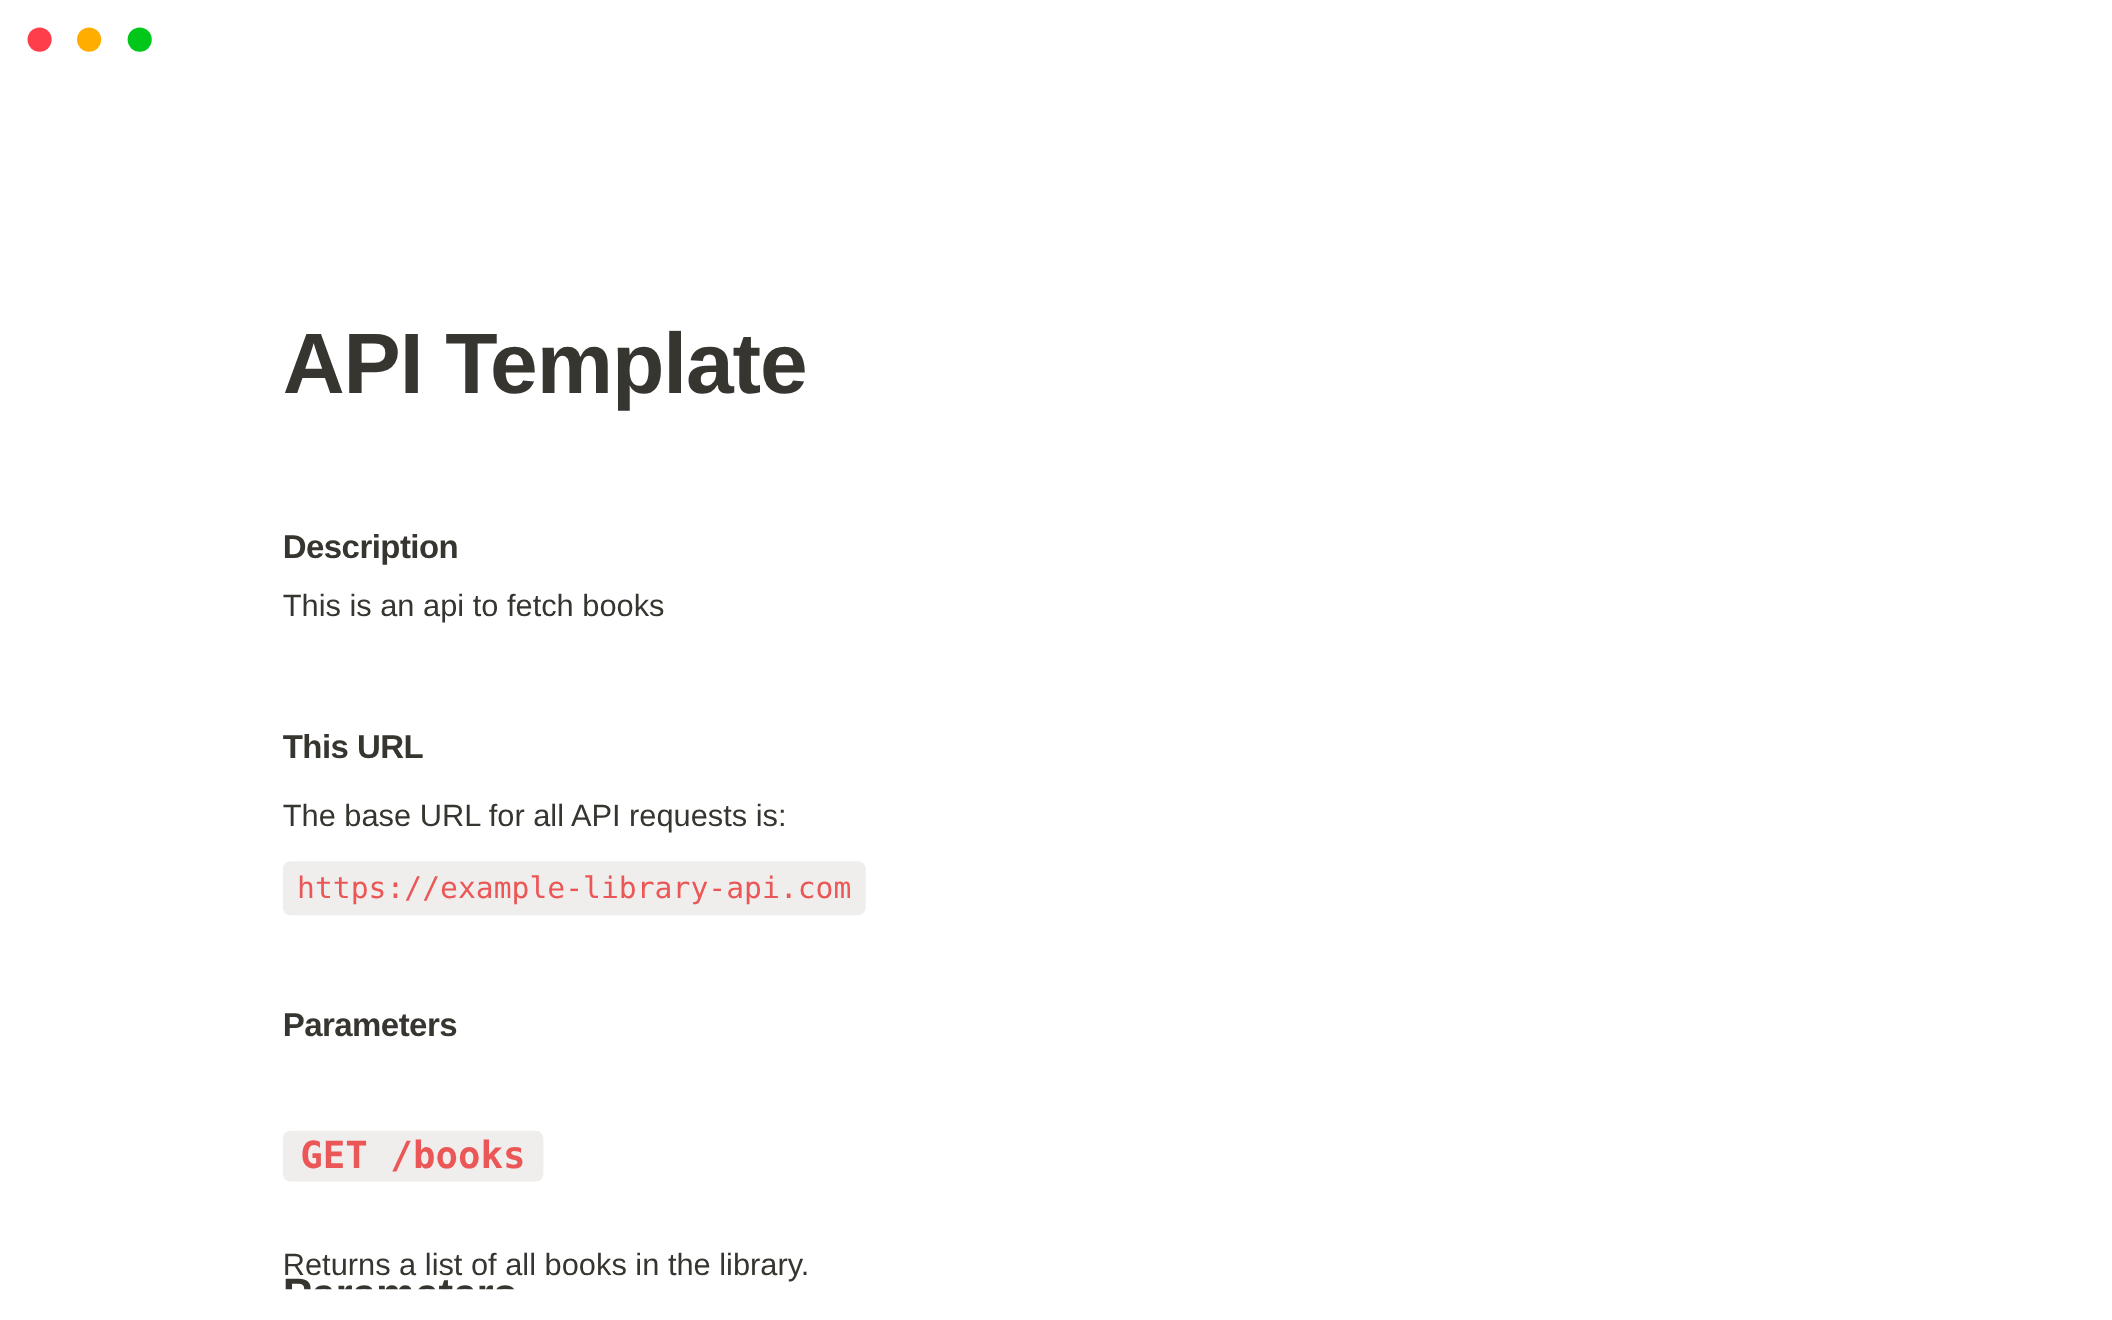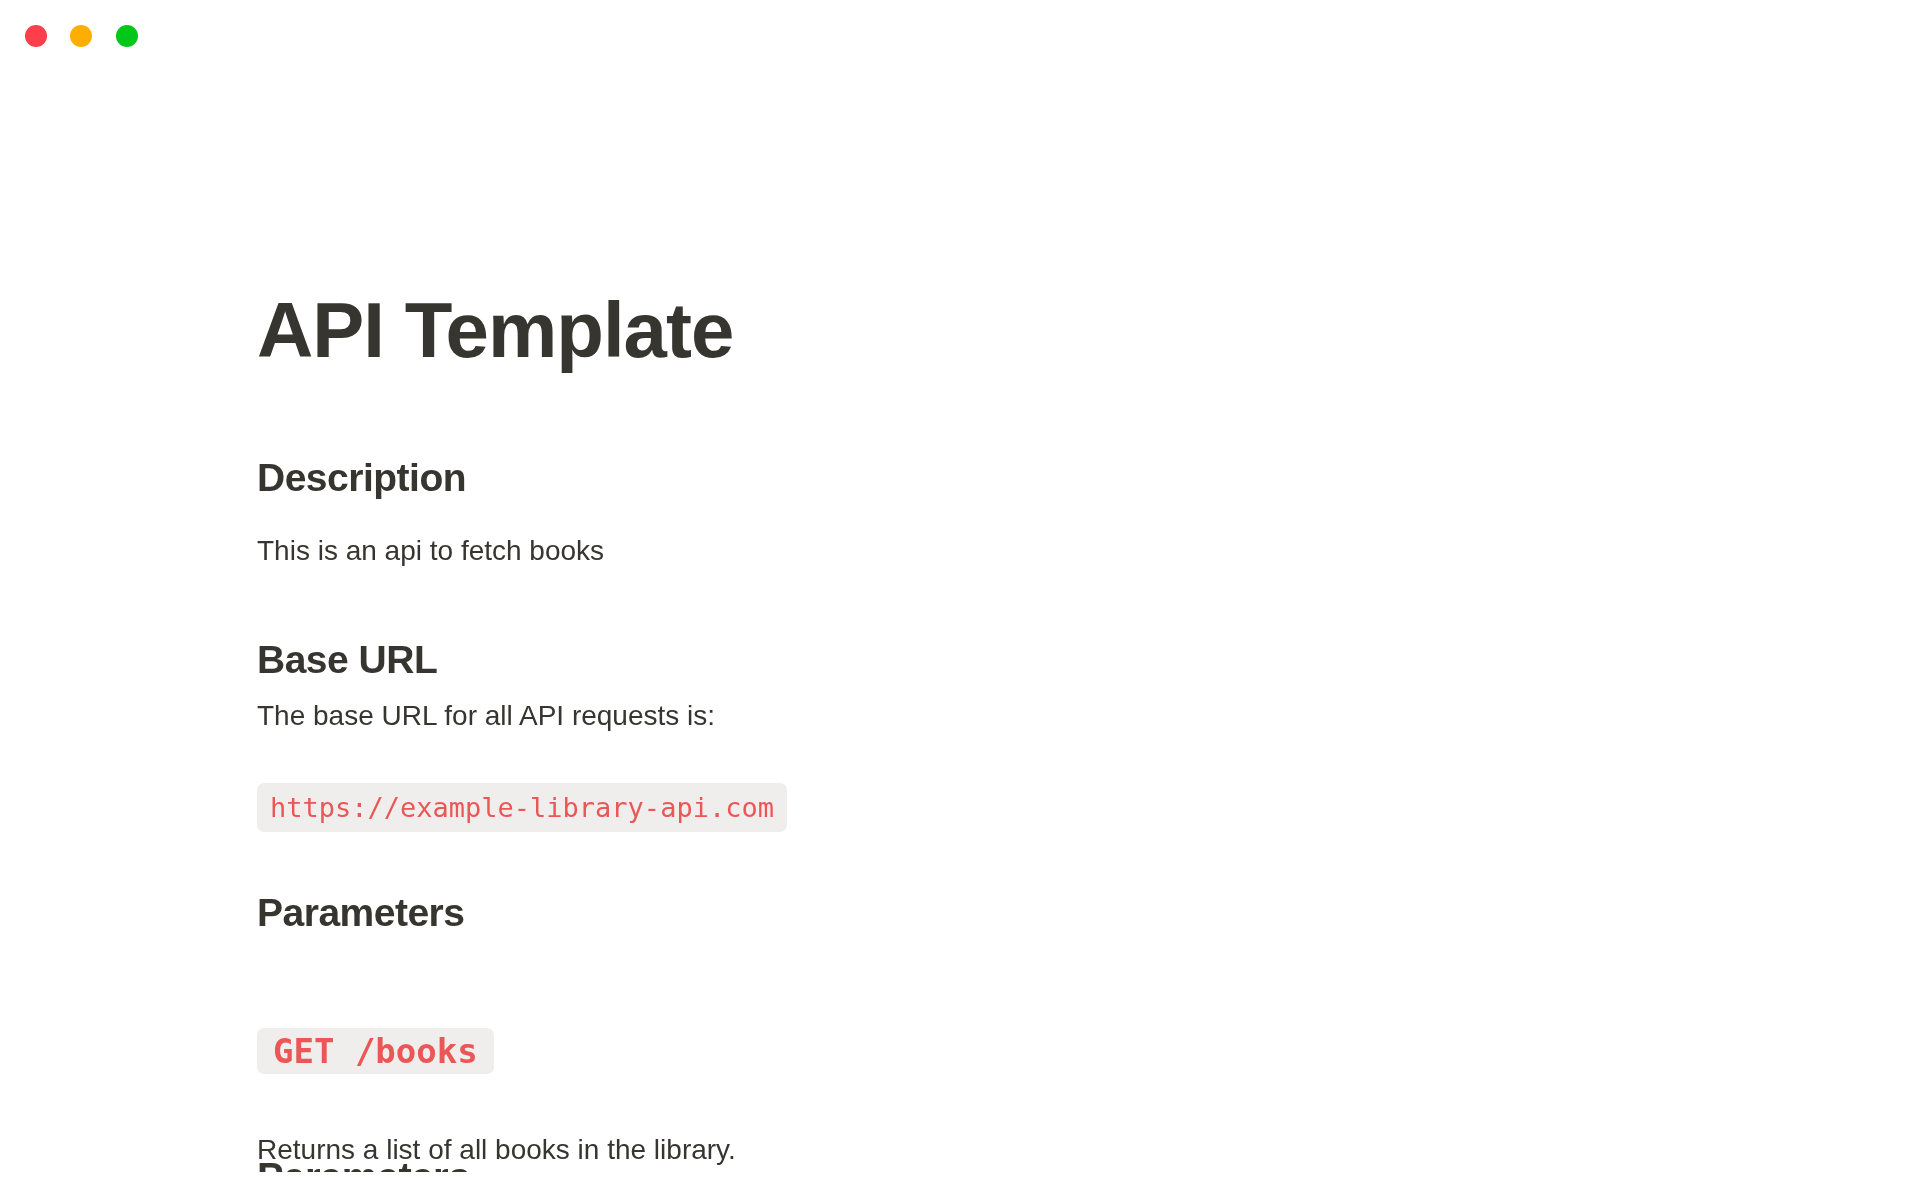--- a/index.html
+++ b/index.html
@@ -47,40 +47,41 @@
     white-space: nowrap;
   }
   h1.page-title {
     top: 288px;
     font-size: 78px;
     line-height: 1.1;
     font-weight: 700;
     letter-spacing: -1px;
   }
   h2.section-heading {
-    font-size: 39px;
+    font-size: 30px;
     line-height: 56px;
     font-weight: 700;
     letter-spacing: -0.5px;
+    margin-top: 20px;
   }
   h3.sub-heading {
     font-size: 40px;
     line-height: 48px;
     font-weight: 700;
     letter-spacing: -0.5px;
   }
   p.body-text {
     font-size: 28px;
     line-height: 44px;
     font-weight: 400;
   }
   #heading-description { top: 450px; }
   #body-description    { top: 529px; }
   #heading-baseurl     { top: 632px; }
-  #body-baseurl        { top: 694px; text-align: right; }
+  #body-baseurl        { top: 720px; text-align: right; }
   #line-baseurl-code   { top: 783px; }
   #heading-endpoints   { top: 885px; }
   #line-endpoint-code  { top: 998px; }
   #body-endpoint       { top: 1128px; }
   #heading-parameters  { top: 1153px; }
 
   code.chip {
     display: inline-block;
     font-family: "DejaVu Sans Mono", monospace;
     background: #EFEEEC;
@@ -112,21 +113,21 @@
   </div>
 
   <main class="doc">
 
     <h1 class="page-title">API Template</h1>
 
     <h2 class="section-heading" id="heading-description">Description</h2>
 
     <p class="body-text" id="body-description">This is an api to fetch books</p>
 
-    <h2 class="section-heading" id="heading-baseurl">Base URL</h2>
+    <h2 class="section-heading" id="heading-baseurl">This URL</h2>
 
     <p class="body-text" id="body-baseurl">The base URL for all API requests is:</p>
 
     <div class="code-line" id="line-baseurl-code">
       <code class="chip url" style="background: rgb(239, 238, 236); color: rgb(235, 87, 87);">https://example-library-api.com</code>
     </div>
 
     <h2 class="section-heading" id="heading-endpoints">Parameters</h2>
 
     <div class="code-line" id="line-endpoint-code">

